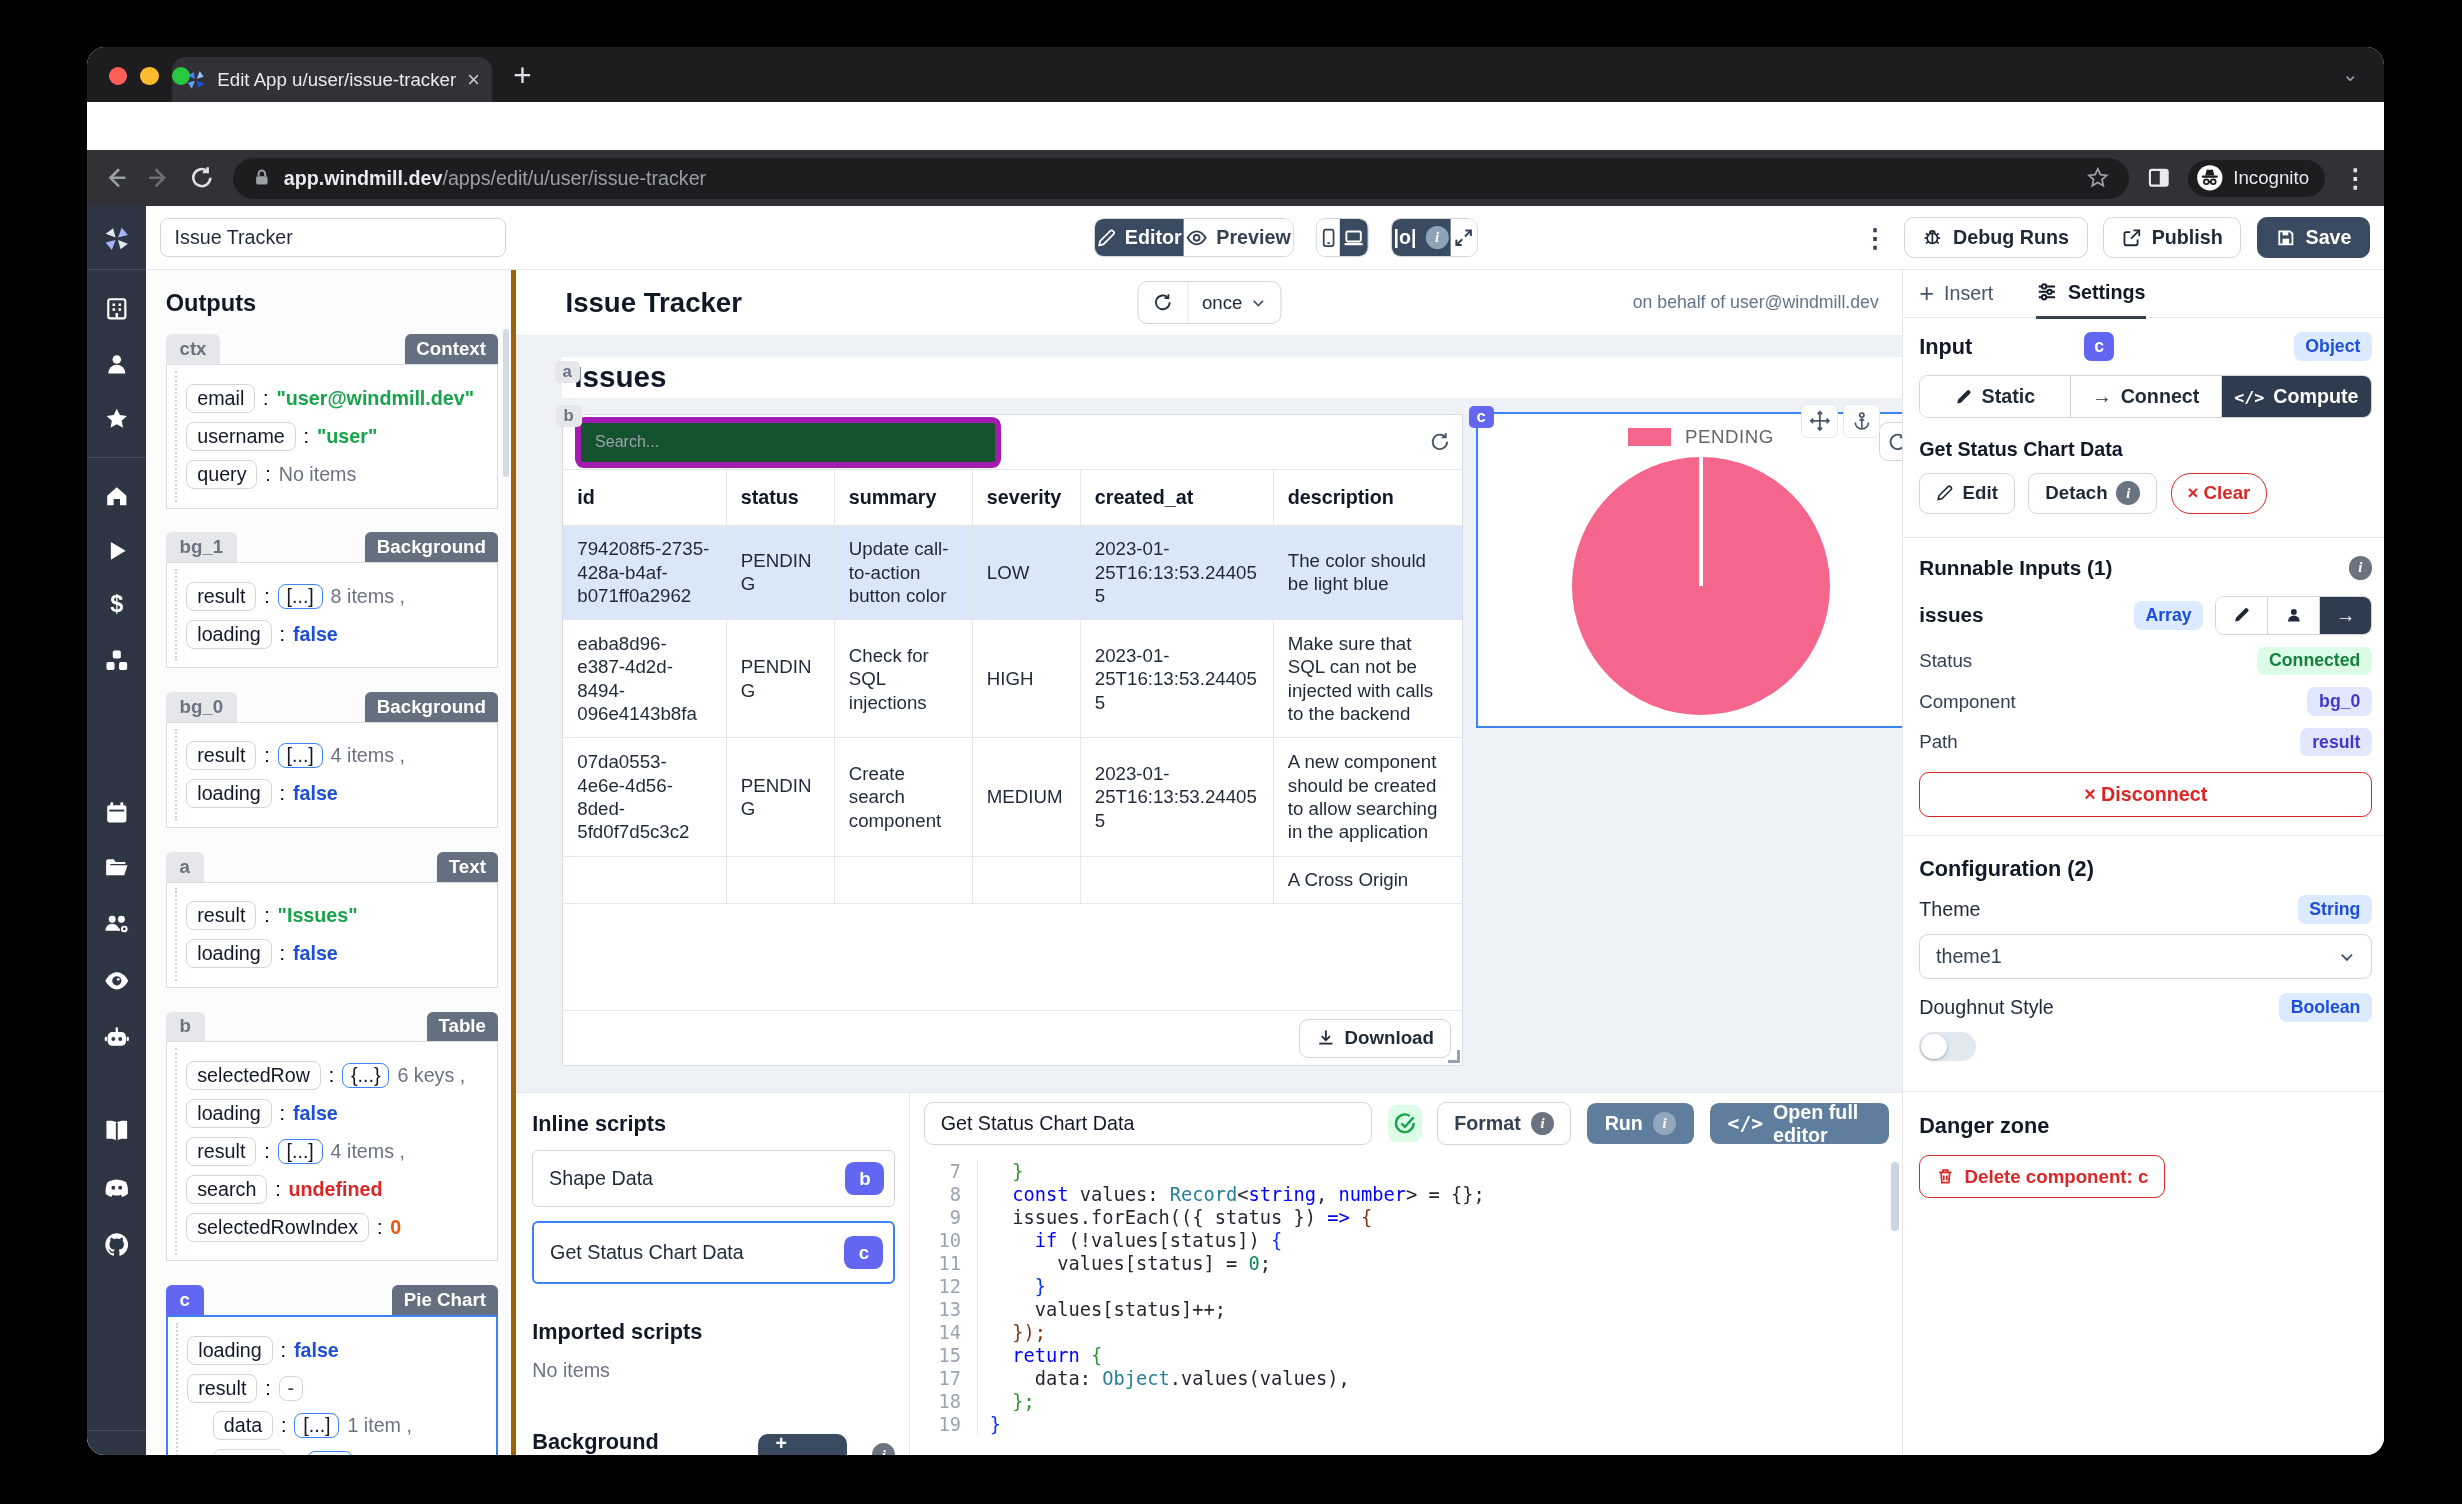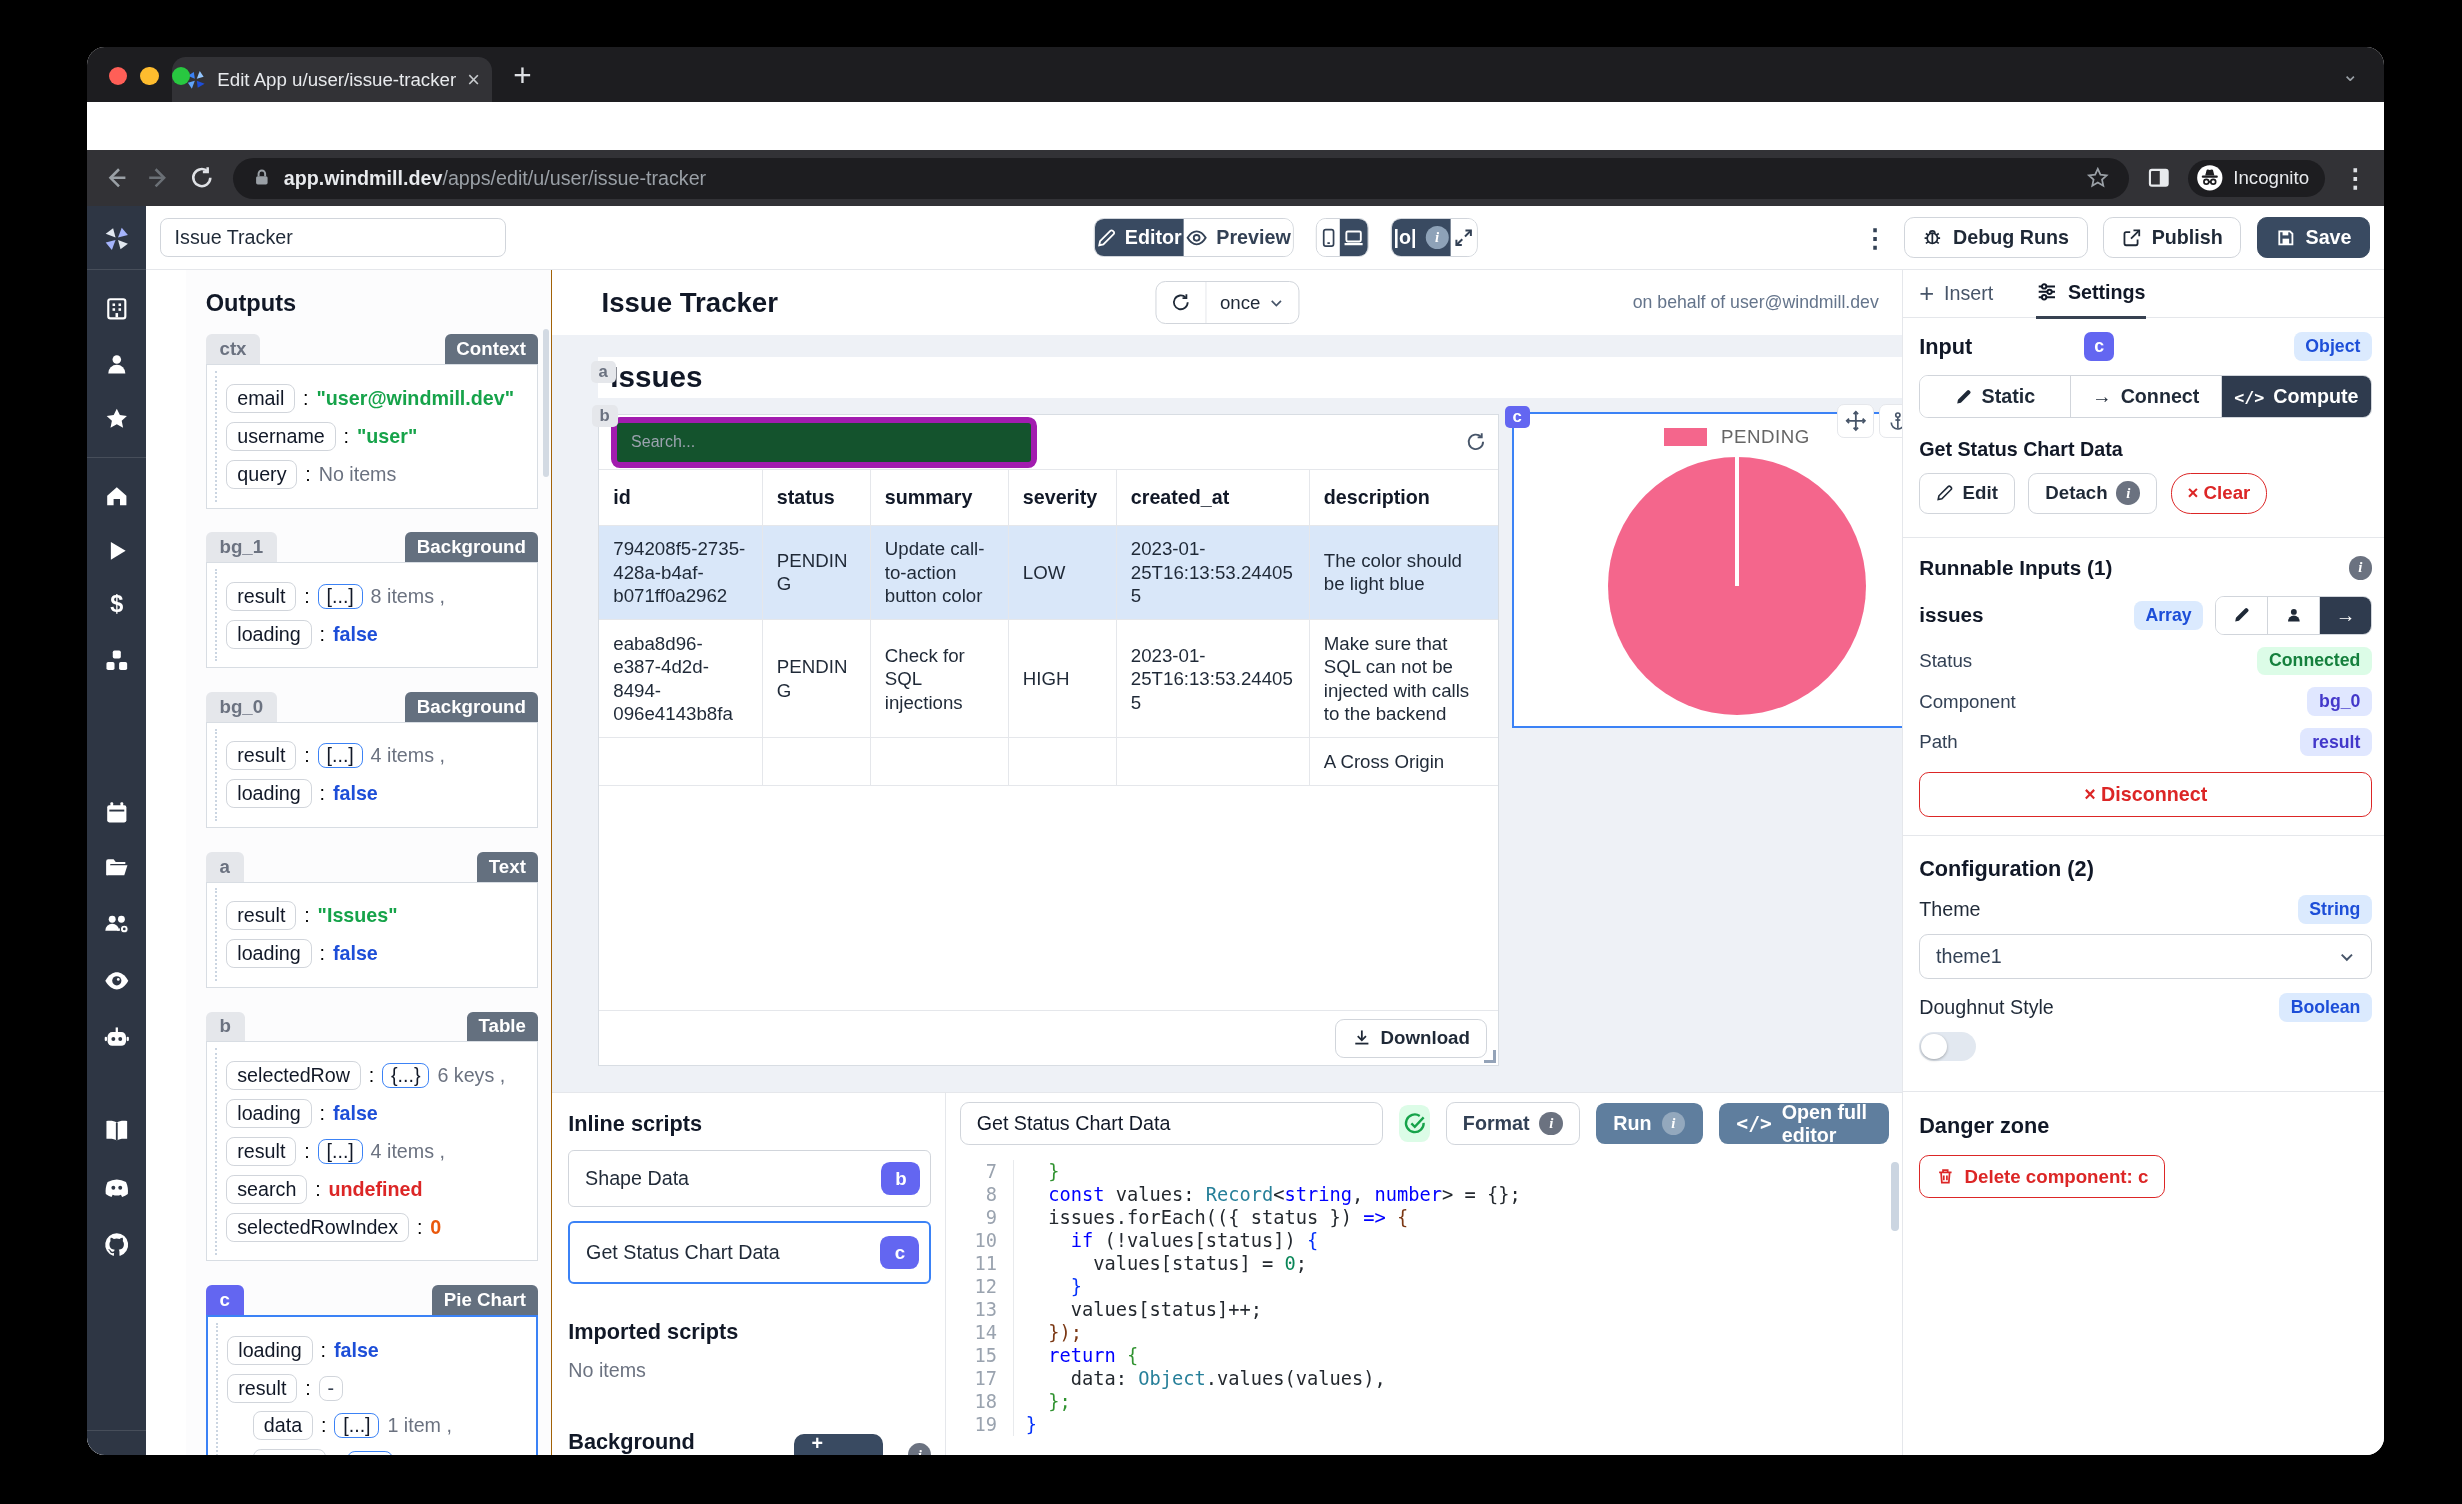--- a/index.html
+++ b/index.html
@@ -41,22 +41,22 @@
   .seg>div{display:flex;align-items:center;gap:8.9px;padding:0 2px;font-size:19.7px;font-weight:bold;
     color:#334155;background:#fff;}
   .seg>div.dark{background:#394a61;color:#fff;}
   .tb-right{display:flex;align-items:center;gap:15.8px;margin-left:auto;}
   .btn{height:39px;border:1px solid #d1d5db;border-radius:9.9px;background:#fff;display:flex;
     align-items:center;gap:9.9px;padding:0 17.7px;font-size:19.7px;font-weight:bold;color:#1f2937;}
   .btn.dark{background:#394a61;color:#fff;border-color:#394a61;}
   .kebab{color:#334155;font-size:25.6px;font-weight:bold;letter-spacing:0;}
   
   .appbody{flex:1;display:flex;min-height:0;}
-  .outputs{width:332px;border-right:1px solid #a16207;background:#fcfcfd;padding:13.8px 13.8px 0 19.7px;
-    overflow:hidden;position:relative;flex-shrink:0;margin-left:40px;}
+  .outputs{width:332px;border-right:5px solid #a16207;background:#fcfcfd;padding:13.8px 13.8px 0 19.7px;
+    overflow:hidden;position:relative;flex-shrink:0;}
   .outputs h2{font-size:23.6px;margin:5.9px 0 17.7px;color:#111827;}
   .osec{margin-bottom:23.6px;}
   .osec-top{display:flex;justify-content:space-between;align-items:flex-end;}
   .otab{background:#e5e7eb;color:#6b7280;font-size:18.7px;font-weight:bold;padding:3.9px 13.8px;border-radius:5.9px 5.9px 0 0;}
   .otab.sel{background:#6366f1;color:#fff;}
   .otype{background:#64707f;color:#fff;font-size:18.7px;font-weight:bold;padding:3.9px 11.8px;border-radius:5.9px 5.9px 0 0;}
   .obox{border:1px solid #d8dde3;background:#fff;padding:9.9px 9.9px 9.9px 19.7px;position:relative;}
   .obox.sel{border:2px solid #3b82f6;}
   .obox .guide{position:absolute;left:7.9px;top:5.9px;bottom:5.9px;border-left:2px dotted #cbd5e1;}
   .orow{display:flex;align-items:center;gap:7.9px;margin:8.9px 0;font-size:19.7px;flex-wrap:nowrap;}
@@ -683,20 +683,28 @@
                       </tr>
                       <tr>
                         <td>eaba8d96-e387-4d2d-8494-096e4143b8fa</td>
                         <td>PENDING</td>
                         <td>Check for SQL injections</td>
                         <td>HIGH</td>
                         <td>2023-01-25T16:13:53.244055</td>
                         <td>Make sure that SQL can not be injected with calls to the backend</td>
                       </tr>
                       <tr>
+                        <td>07da0553-4e6e-4d56-8ded-5fd0f7d5c3c2</td>
+                        <td>PENDING</td>
+                        <td>Create search component</td>
+                        <td>MEDIUM</td>
+                        <td>2023-01-25T16:13:53.244055</td>
+                        <td>A new component should be created to allow searching in the application</td>
+                      </tr>
+                      <tr>
                         <td></td>
                         <td></td>
                         <td></td>
                         <td></td>
                         <td></td>
                         <td>A Cross Origin</td>
                       </tr>
                     </tbody>
                 </table>
               </div>

